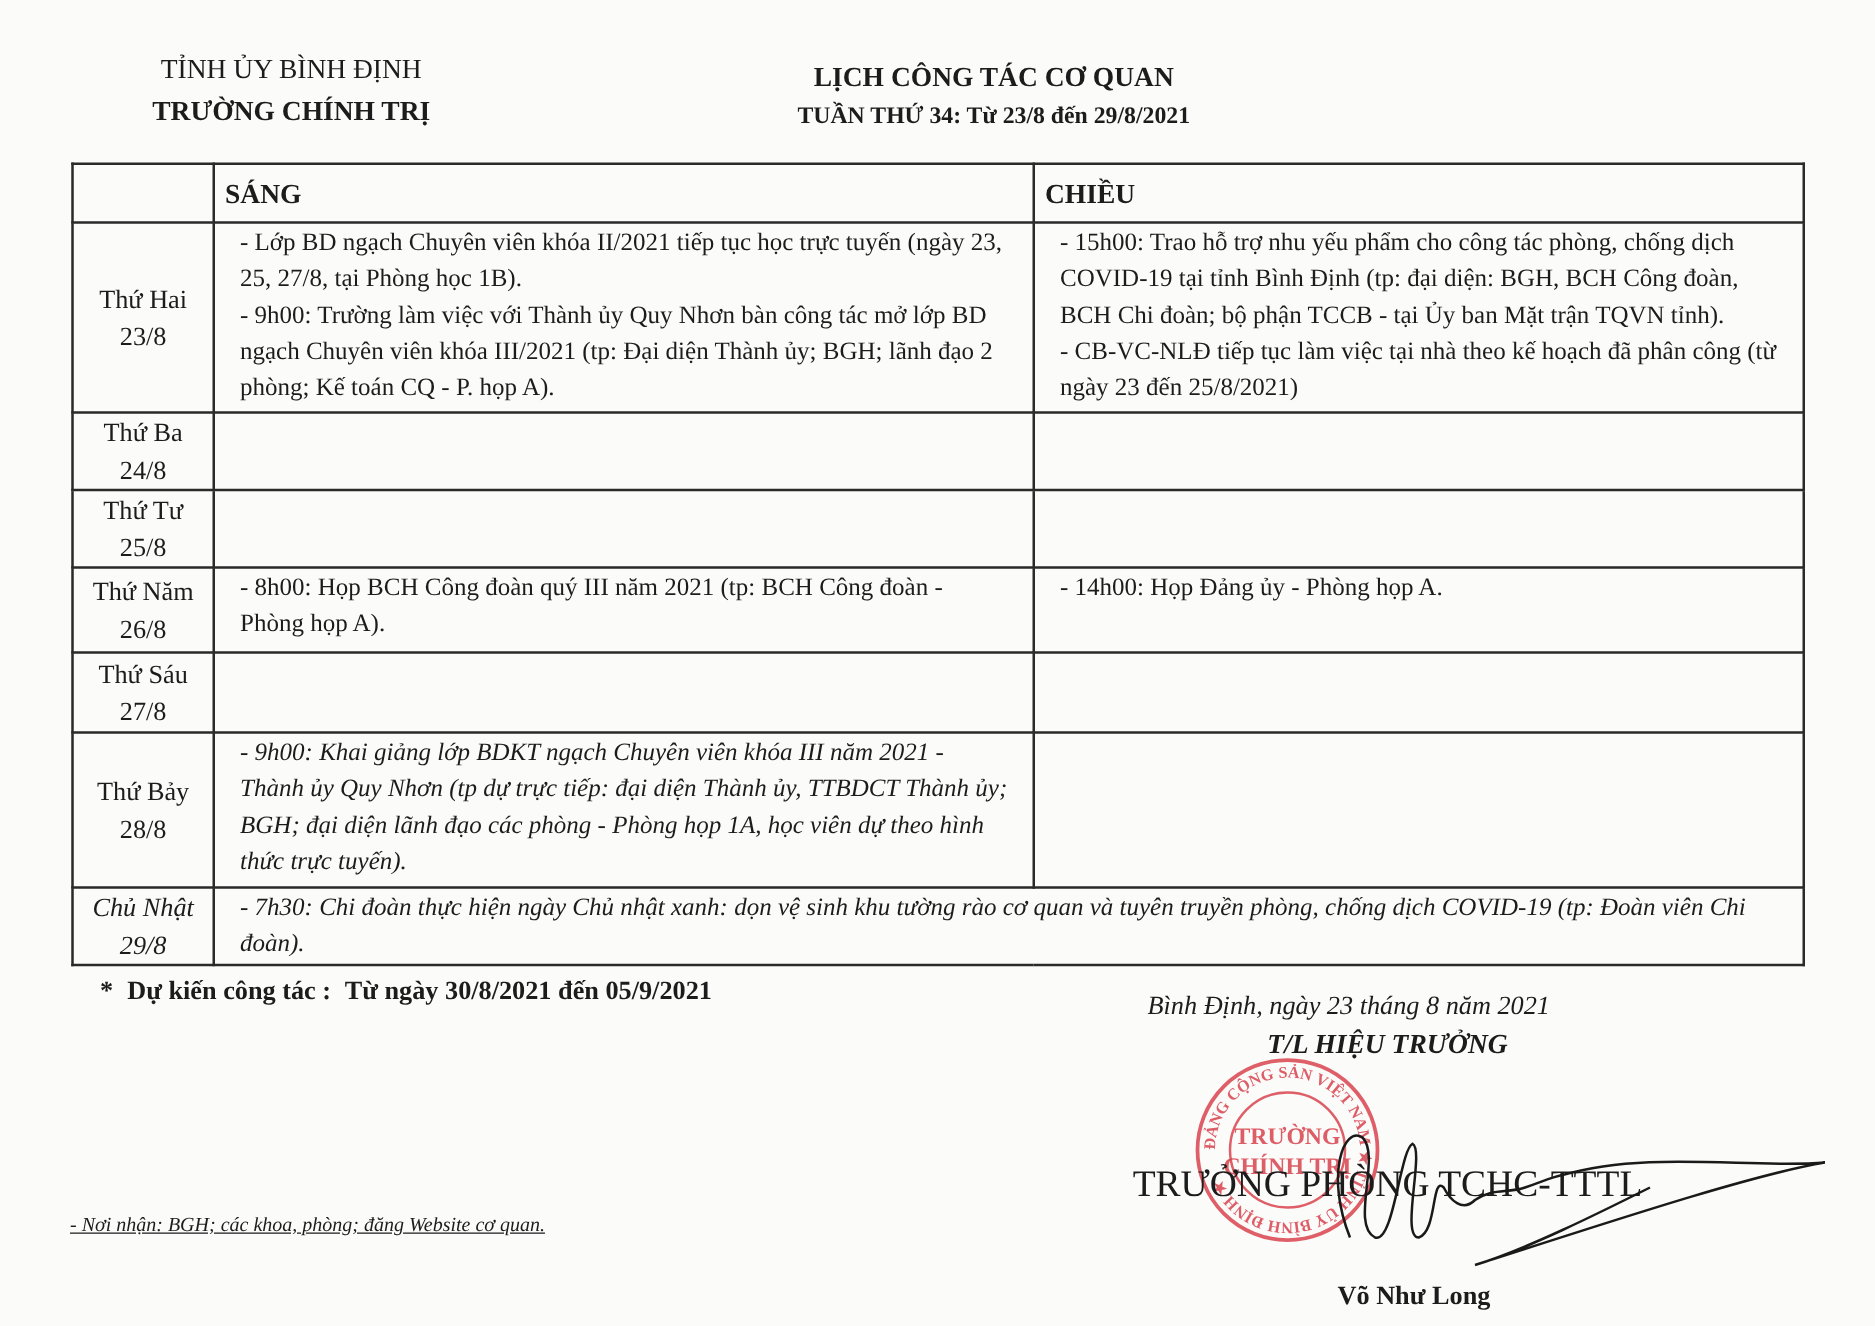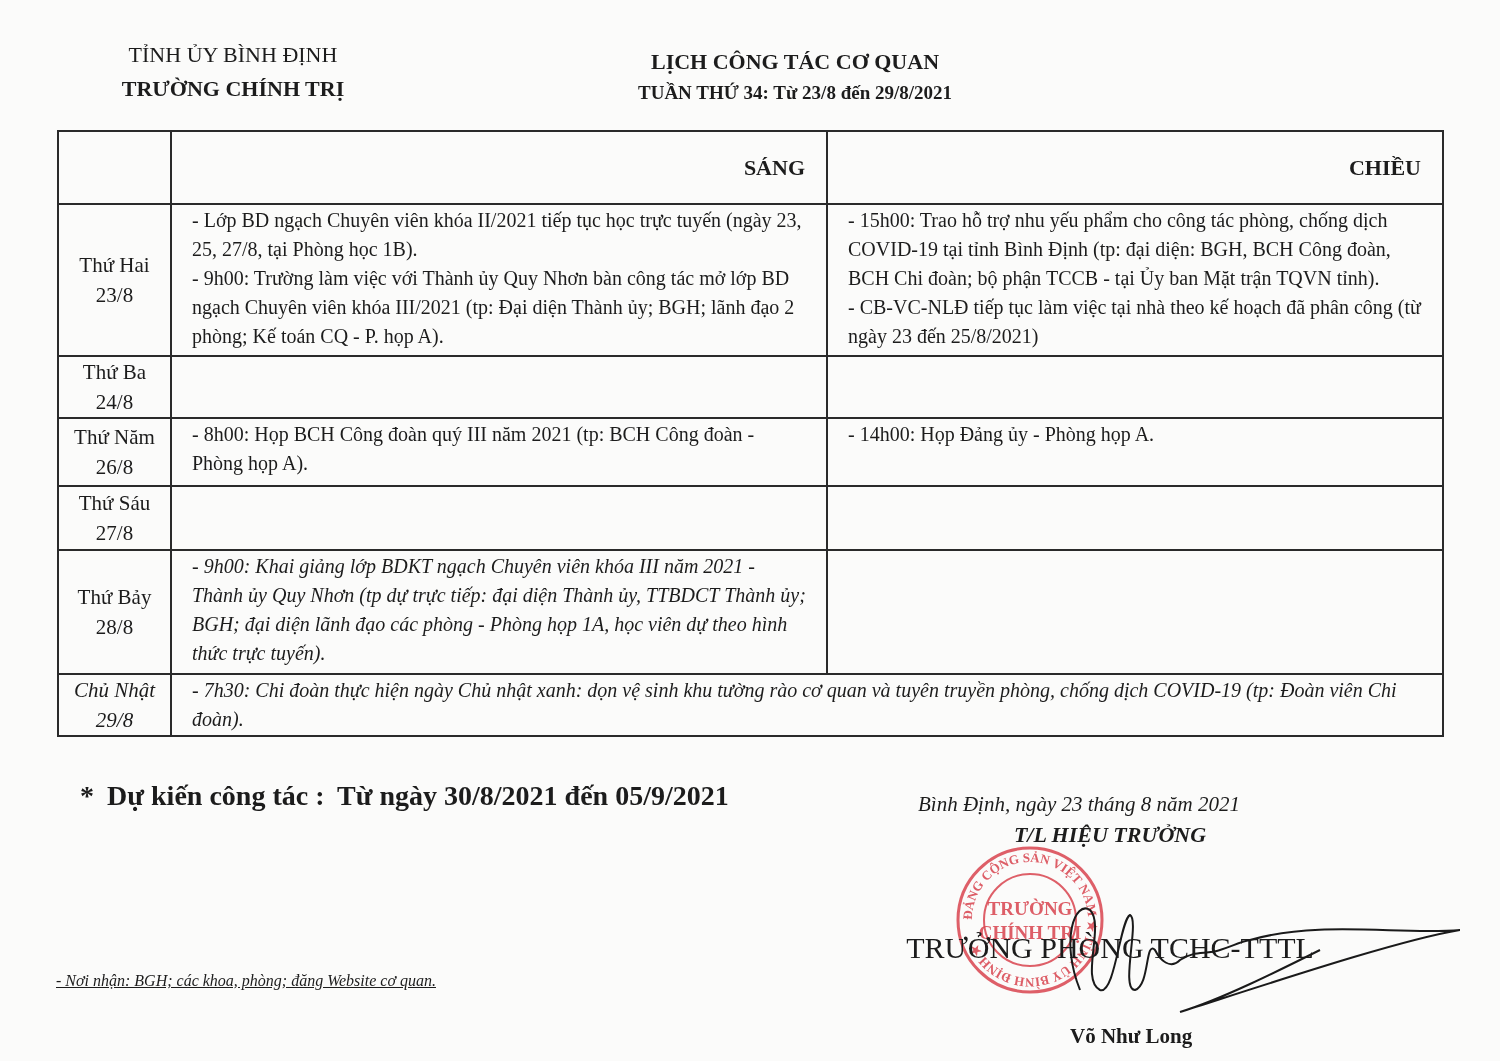--- a/index.html
+++ b/index.html
@@ -11,33 +11,33 @@
   .hdr-left .b { font-weight:bold; }
   .hdr-right { position:absolute; left:560px; top:46px; width:470px; text-align:center; }
   .hdr-right .t1 { font-size:22px; font-weight:bold; line-height:32px; }
   .hdr-right .t2 { font-size:19px; font-weight:bold; line-height:30px; }
 
   table.sched {
     position:absolute; left:57px; top:130px; width:1387px; border-collapse:collapse;
     font-size:20px; line-height:29px;
   }
   table.sched td, table.sched th { border:2px solid #2a2a2a; vertical-align:top; padding:1px 20px; }
-  table.sched th { font-size:22px; font-weight:bold; text-align:right; padding:21px; height:28px;font-family:Liberation Serif, serif; }
+  table.sched th { font-size:22px; font-weight:bold; text-align:left; padding:8px; height:28px;font-family:Liberation Serif, serif; }
   table.sched td.day { width:107px; text-align:center; font-weight:normal; vertical-align:middle; padding:0 2px; font-size:21px; line-height:30px; }
   td.am { width:614px; }
   .row-mon td { height:148px; }
   .row-tue td, .row-wed td { height:56px; }
   .row-thu td { height:64px; }
   .row-fri td { height:60px; }
   .row-sat td { height:120px; }
   .row-sun td { height:58px; }
   .it { font-style:italic; }
   .daysun { font-style:italic; }
 
-  .plan { position:absolute; left:80px; top:780px; font-size:28px; font-weight:bold; }
+  .plan { position:absolute; left:80px; top:780px; font-size:21px; font-weight:bold; }
   .plan span { margin-right:6px; }
   .place { position:absolute; left:918px; top:792px; font-size:21px; font-style:italic; }
   .sig-title { position:absolute; left:900px; top:822px; width:420px; text-align:center; font-size:22px; font-weight:bold;font-style:italic; }
   .sig-sub { position:absolute; left:900px; top:896px; width:420px; text-align:center; font-size:30px;margin-top:35px; }
   .stamp { position:absolute; left:955px; top:845px; width:150px; height:150px; }
   .signature { position:absolute; left:1020px; top:880px; width:440px; height:140px; }
   .signer { position:absolute; left:1040px; top:1024px; font-size:21px; font-weight:bold;margin-left:30px; }
   .recipients { position:absolute; left:56px; top:972px; font-size:16px; font-style:italic;text-decoration:underline; }
 </style>
 </head>
@@ -70,20 +70,28 @@
     </td>
     <td>
       <div>- 15h00: Trao hỗ trợ nhu yếu phẩm cho công tác phòng, chống dịch COVID-19 tại tỉnh Bình Định (tp: đại diện: BGH, BCH Công đoàn, BCH Chi đoàn; bộ phận TCCB - tại Ủy ban Mặt trận TQVN tỉnh).</div>
       <div>- CB-VC-NLĐ tiếp tục làm việc tại nhà theo kế hoạch đã phân công (từ ngày 23 đến 25/8/2021)</div>
     </td>
   </tr>
   <tr class="row-tue">
     <td class="day">
       <div>Thứ Ba</div>
       <div>24/8</div>
+    </td>
+    <td class="am"></td>
+    <td></td>
+  </tr>
+  <tr class="row-wed">
+    <td class="day">
+      <div>Thứ Tư</div>
+      <div>25/8</div>
     </td>
     <td class="am"></td>
     <td></td>
   </tr>
   <tr class="row-thu">
     <td class="day">
       <div>Thứ Năm</div>
       <div>26/8</div>
     </td>
     <td class="am">

